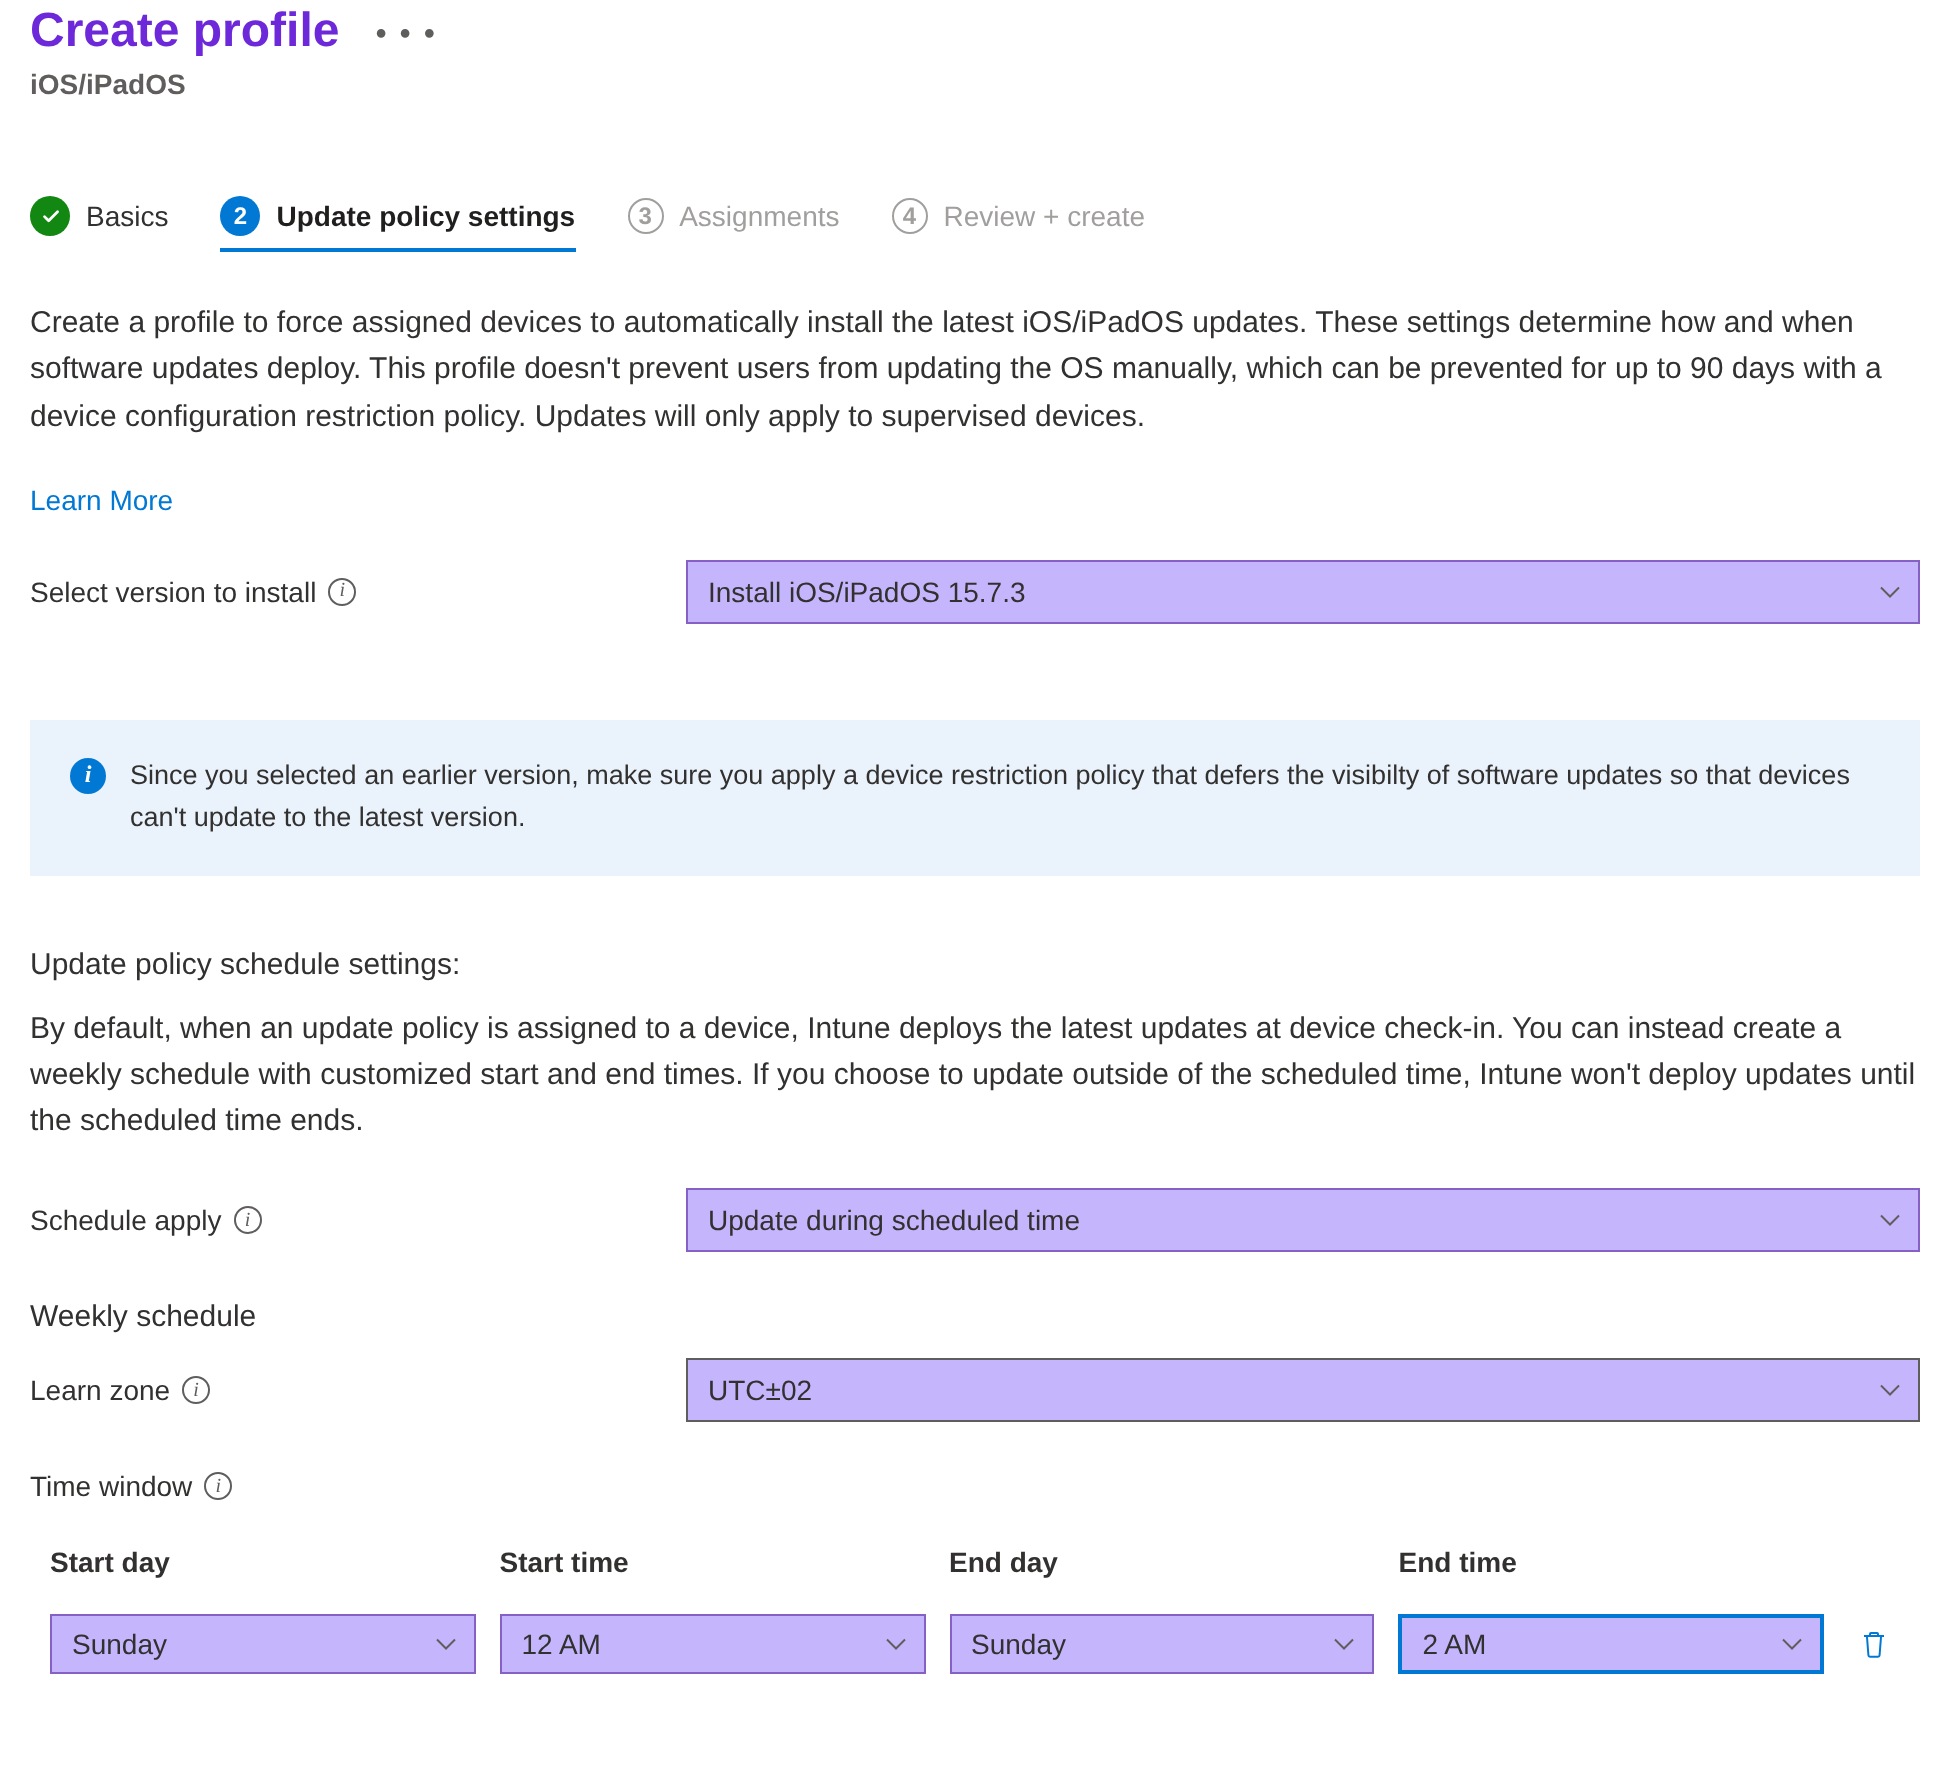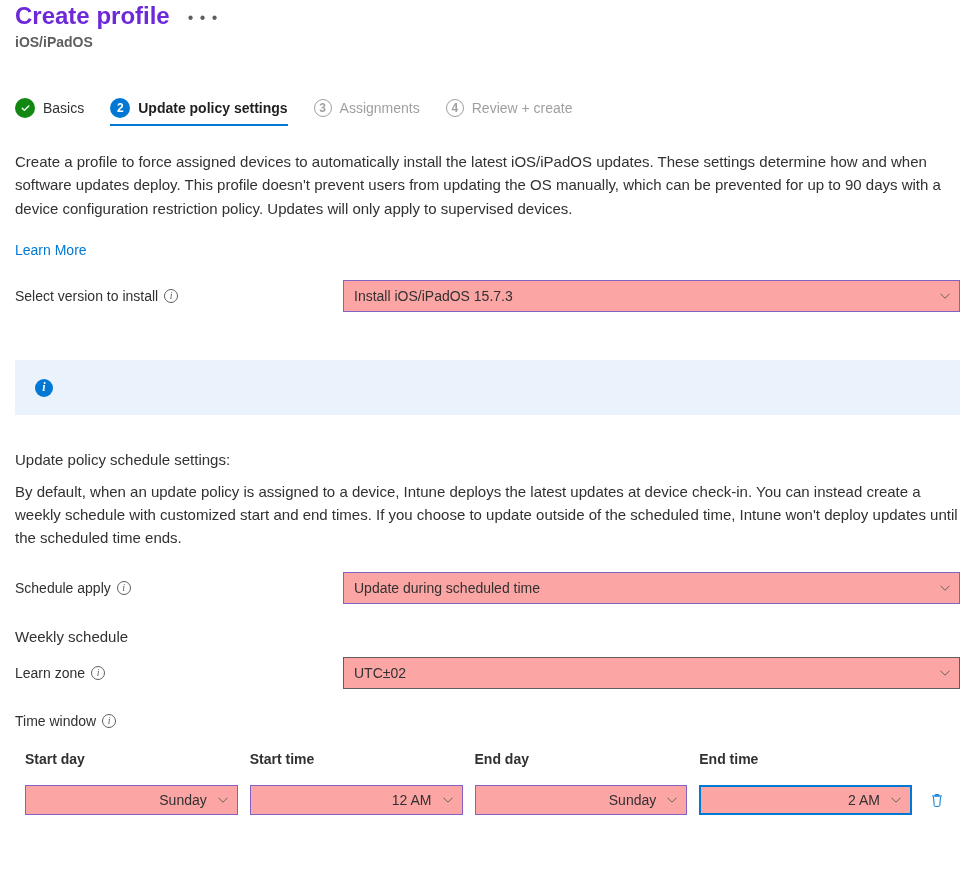--- a/index.html
+++ b/index.html
@@ -116,21 +116,21 @@
     }
     .form-control-col { flex: 1; }
 
     .select-box {
       position: relative;
       border: 1px solid #605e5c;
       height: 32px;
       display: flex;
       align-items: center;
       padding: 0 30px 0 10px;
-      background: #fca5a5;
+      background: #c4b5fd;
       cursor: pointer;
       font-size: 14px;
       color: #323130;
       width: 100%;
     }
     .select-box.purple { border-color: #8661c5; }
     .select-box.blue { border-color: #0078d4; border-width: 2px; }
     .select-box .chev {
       position: absolute;
       right: 8px;
@@ -192,21 +192,21 @@
       align-items: center;
     }
     .tw-header-row { padding: 0 10px; margin-bottom: 14px; }
     .tw-col { flex: 1; }
     .tw-col.header { font-weight: 600; font-size: 14px; color: #323130; }
     .tw-action-col { width: 26px; display:flex; align-items:center; justify-content:center; }
     .trash-icon { color: #0078d4; cursor: pointer; }
     .trash-icon svg { display:block; }
 
     .tw-data-row { padding: 0 10px; }
-    .tw-data-row .select-box { height: 30px; justify-content: flex-end; }
+    .tw-data-row .select-box { height: 30px; }
 
   </style>
 </head>
 <body>
 
 
 
 
 <div class="header">
   <div class="header-row">
@@ -258,20 +258,21 @@
             <path fill="none" stroke="#605e5c" stroke-width="1.3" d="M2 5l6 6 6-6"></path>
           </svg>
       </span>
     </div>
   </div>
 </div>
 
 
 <div class="info-banner">
   <span class="icon">i</span>
+  <span class="text">Since you selected an earlier version, make sure you apply a device restriction policy that defers the visibilty of software updates so that devices can't update to the latest version.</span>
 </div>
 
 
 <p class="section-heading">Update policy schedule settings:</p>
 <p class="section-desc">By default, when an update policy is assigned to a device, Intune deploys the latest updates at device check-in. You can instead create a weekly schedule with customized start and end times. If you choose to update outside of the scheduled time, Intune won't deploy updates until the scheduled time ends.</p>
 
 
 <div class="form-row">
   <div class="form-label-col">
     <span>Schedule apply</span>

